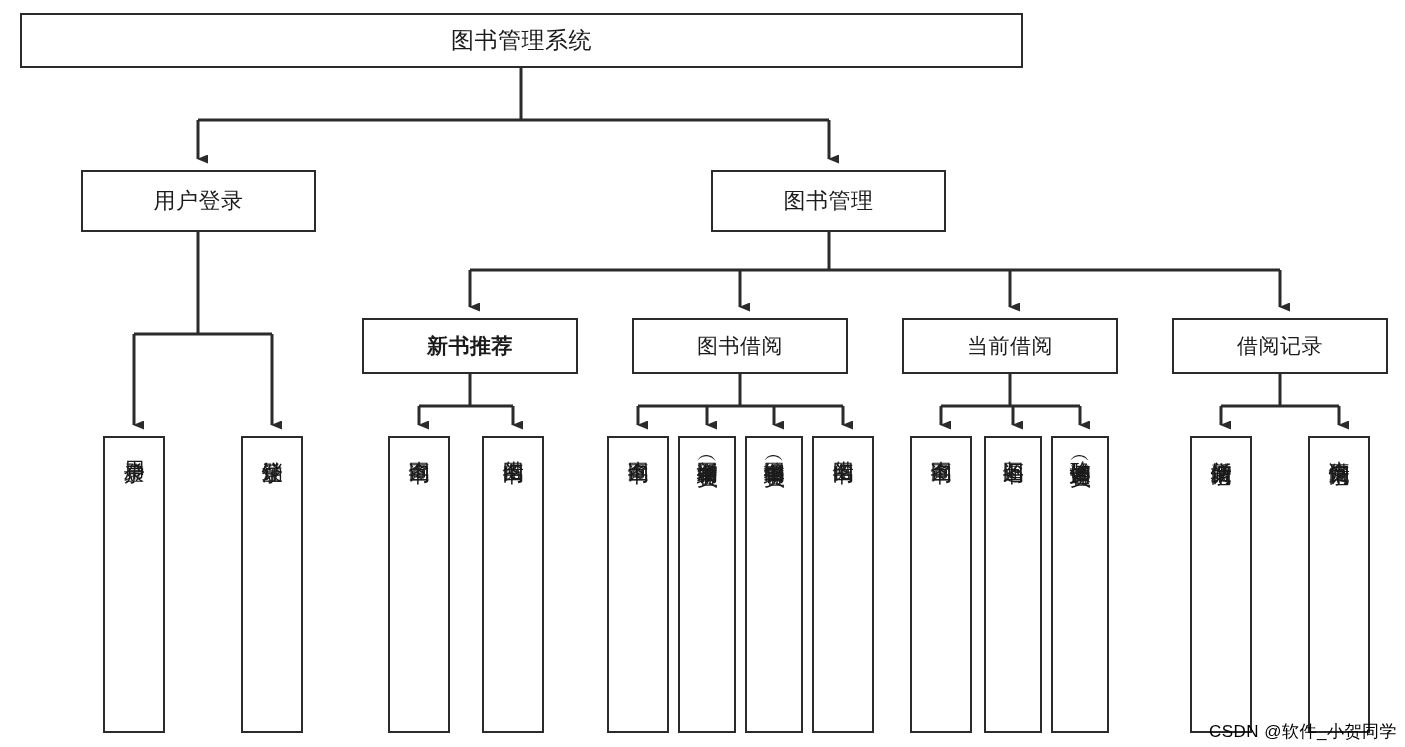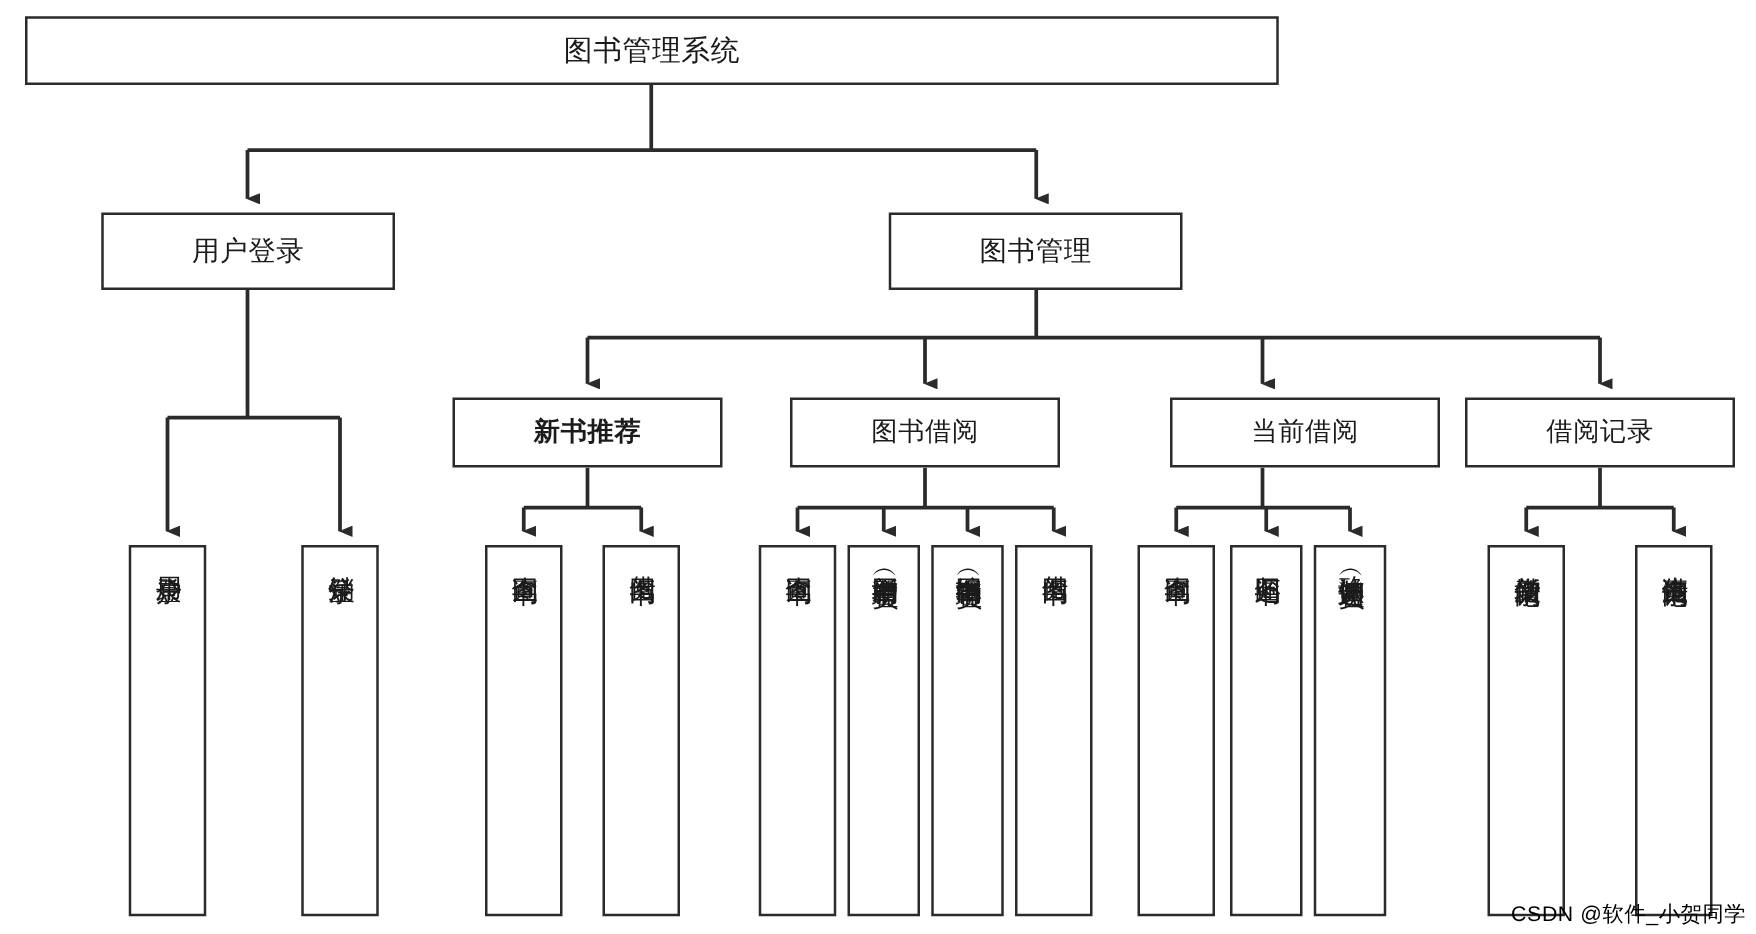--- a/index.html
+++ b/index.html
@@ -136,21 +136,21 @@
   <div class="node lvl1" id="node-l1-1" style="left: 711px; top: 170px; width: 235px; height: 62px;">
     <span class="node-label">图书管理</span>
   </div>
 
   <div class="node lvl2" id="node-l2-0" style="left: 362px; top: 318px; width: 216px; height: 56px; font-weight: bold;">
     <span class="node-label">新书推荐</span>
   </div>
   <div class="node lvl2" id="node-l2-1" style="left: 632px; top: 318px; width: 216px; height: 56px;">
     <span class="node-label">图书借阅</span>
   </div>
-  <div class="node lvl2" id="node-l2-2" style="left: 902px; top: 318px; width: 216px; height: 56px; margin-left: 34px;">
+  <div class="node lvl2" id="node-l2-2" style="left: 902px; top: 318px; width: 216px; height: 56px;">
     <span class="node-label">当前借阅</span>
   </div>
   <div class="node lvl2" id="node-l2-3" style="left: 1172px; top: 318px; width: 216px; height: 56px;">
     <span class="node-label">借阅记录</span>
   </div>
 
   <div class="node leaf" id="node-leaf-0" style="left: 103px; top: 436px; width: 62px; height: 297px;">
     <span class="node-label">用户登录</span>
   </div>
   <div class="node leaf" id="node-leaf-1" style="left: 241px; top: 436px; width: 62px; height: 297px;">

